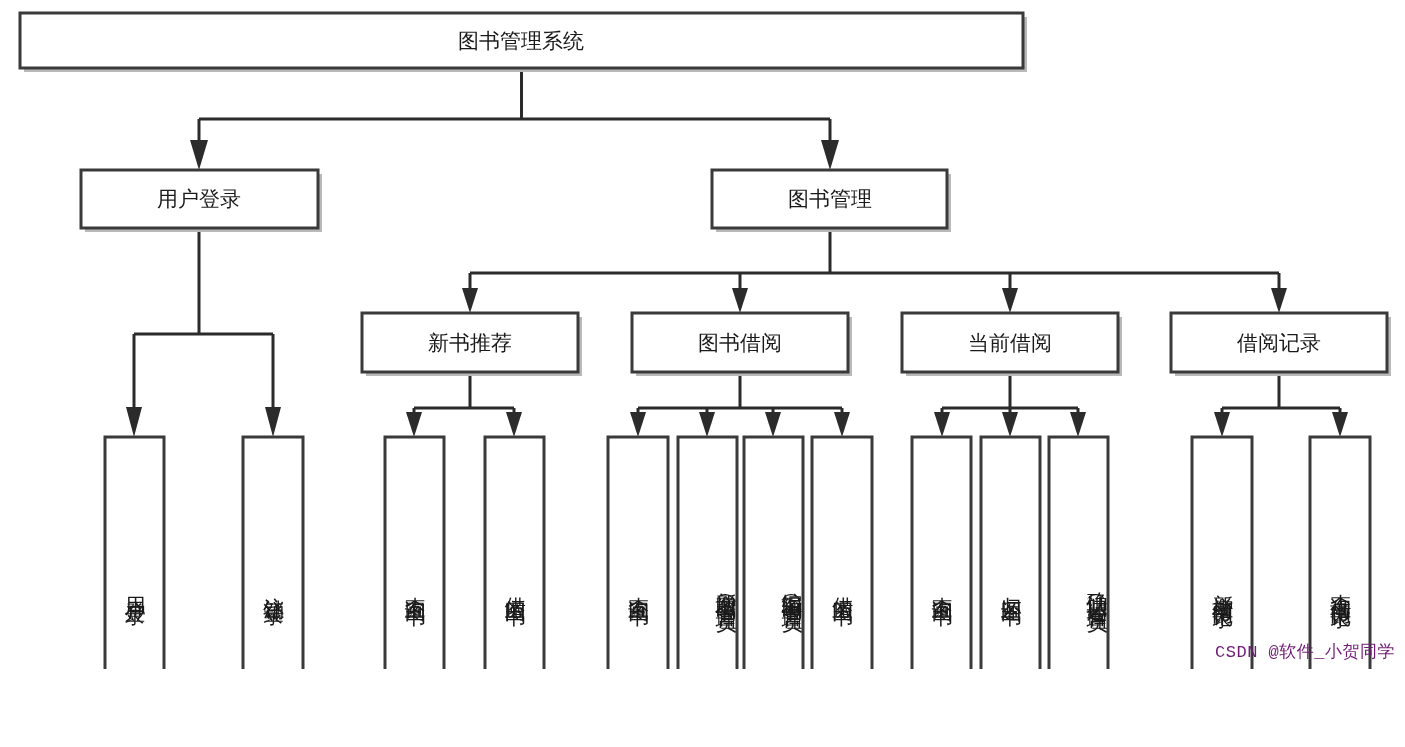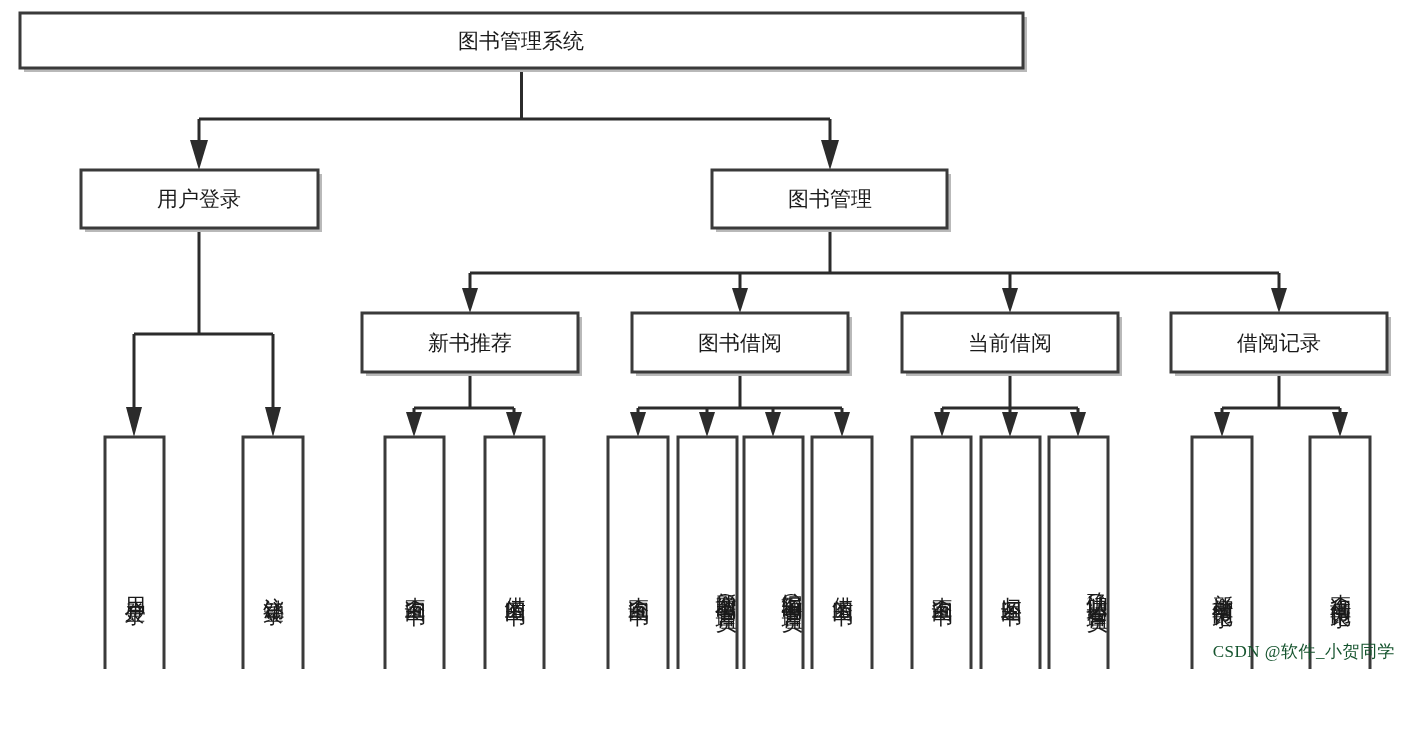--- a/index.html
+++ b/index.html
@@ -65,23 +65,23 @@
     white-space: nowrap;
     pointer-events: none;
     display: flex;
     align-items: center;
     justify-content: center;
   }
   #watermark {
     position: absolute;
     right: 10px;
     bottom: 6px;
-    font-family: Liberation Serif, serif;
+    font-family: Liberation Mono, monospace;
     font-size: 17px;
-    color: #14532d;
+    color: #701a75;
     letter-spacing: 0.5px;
     user-select: none;
   }
 </style>
 </head>
 <body>
 
 <div id="diagram-root">
 
   <svg id="flow-svg" viewBox="0 0 1405 747" xmlns="http://www.w3.org/2000/svg">

